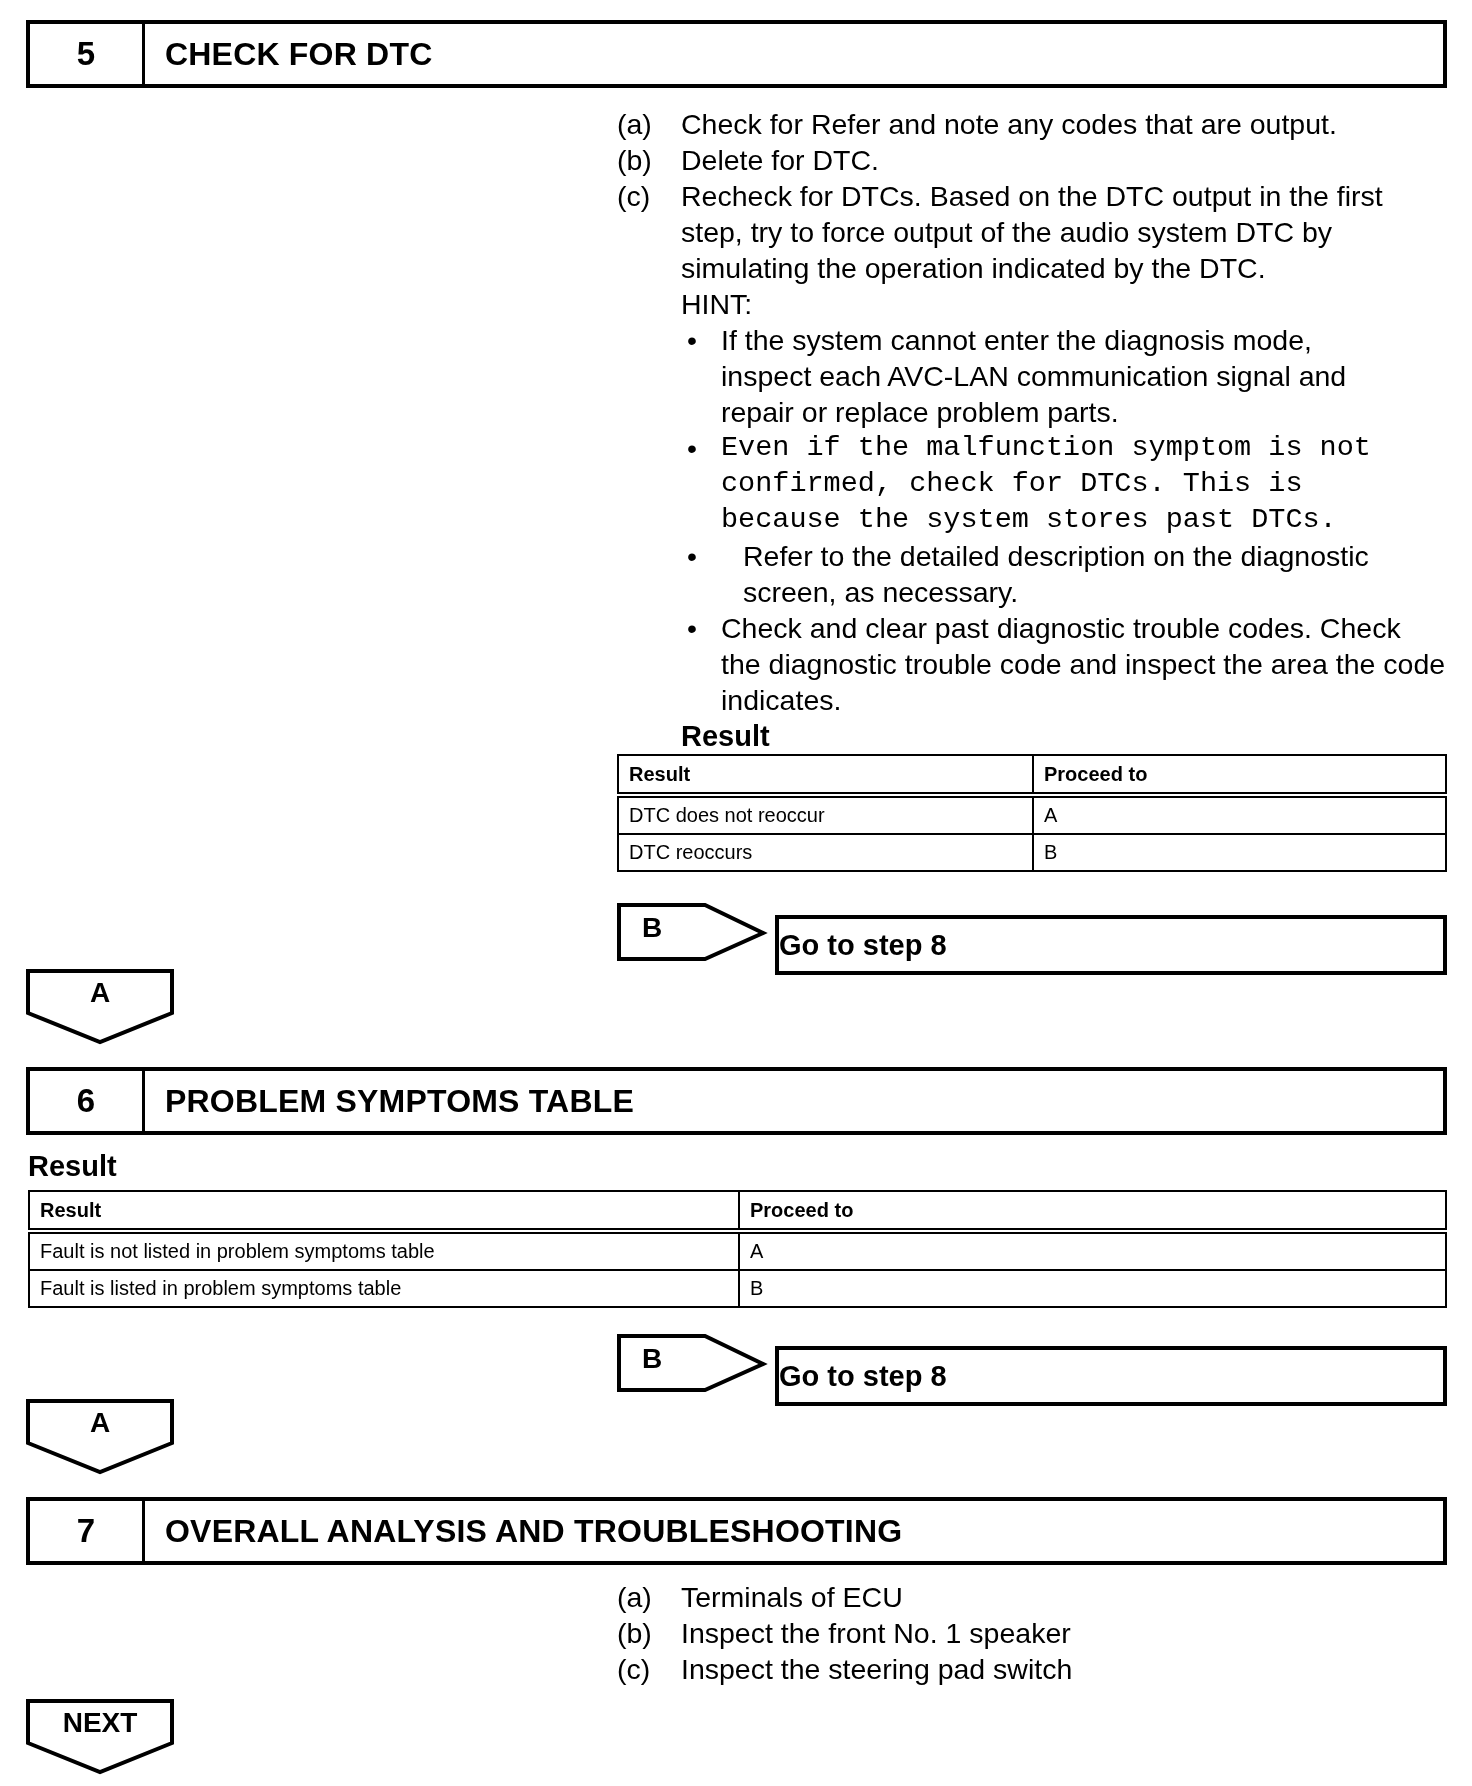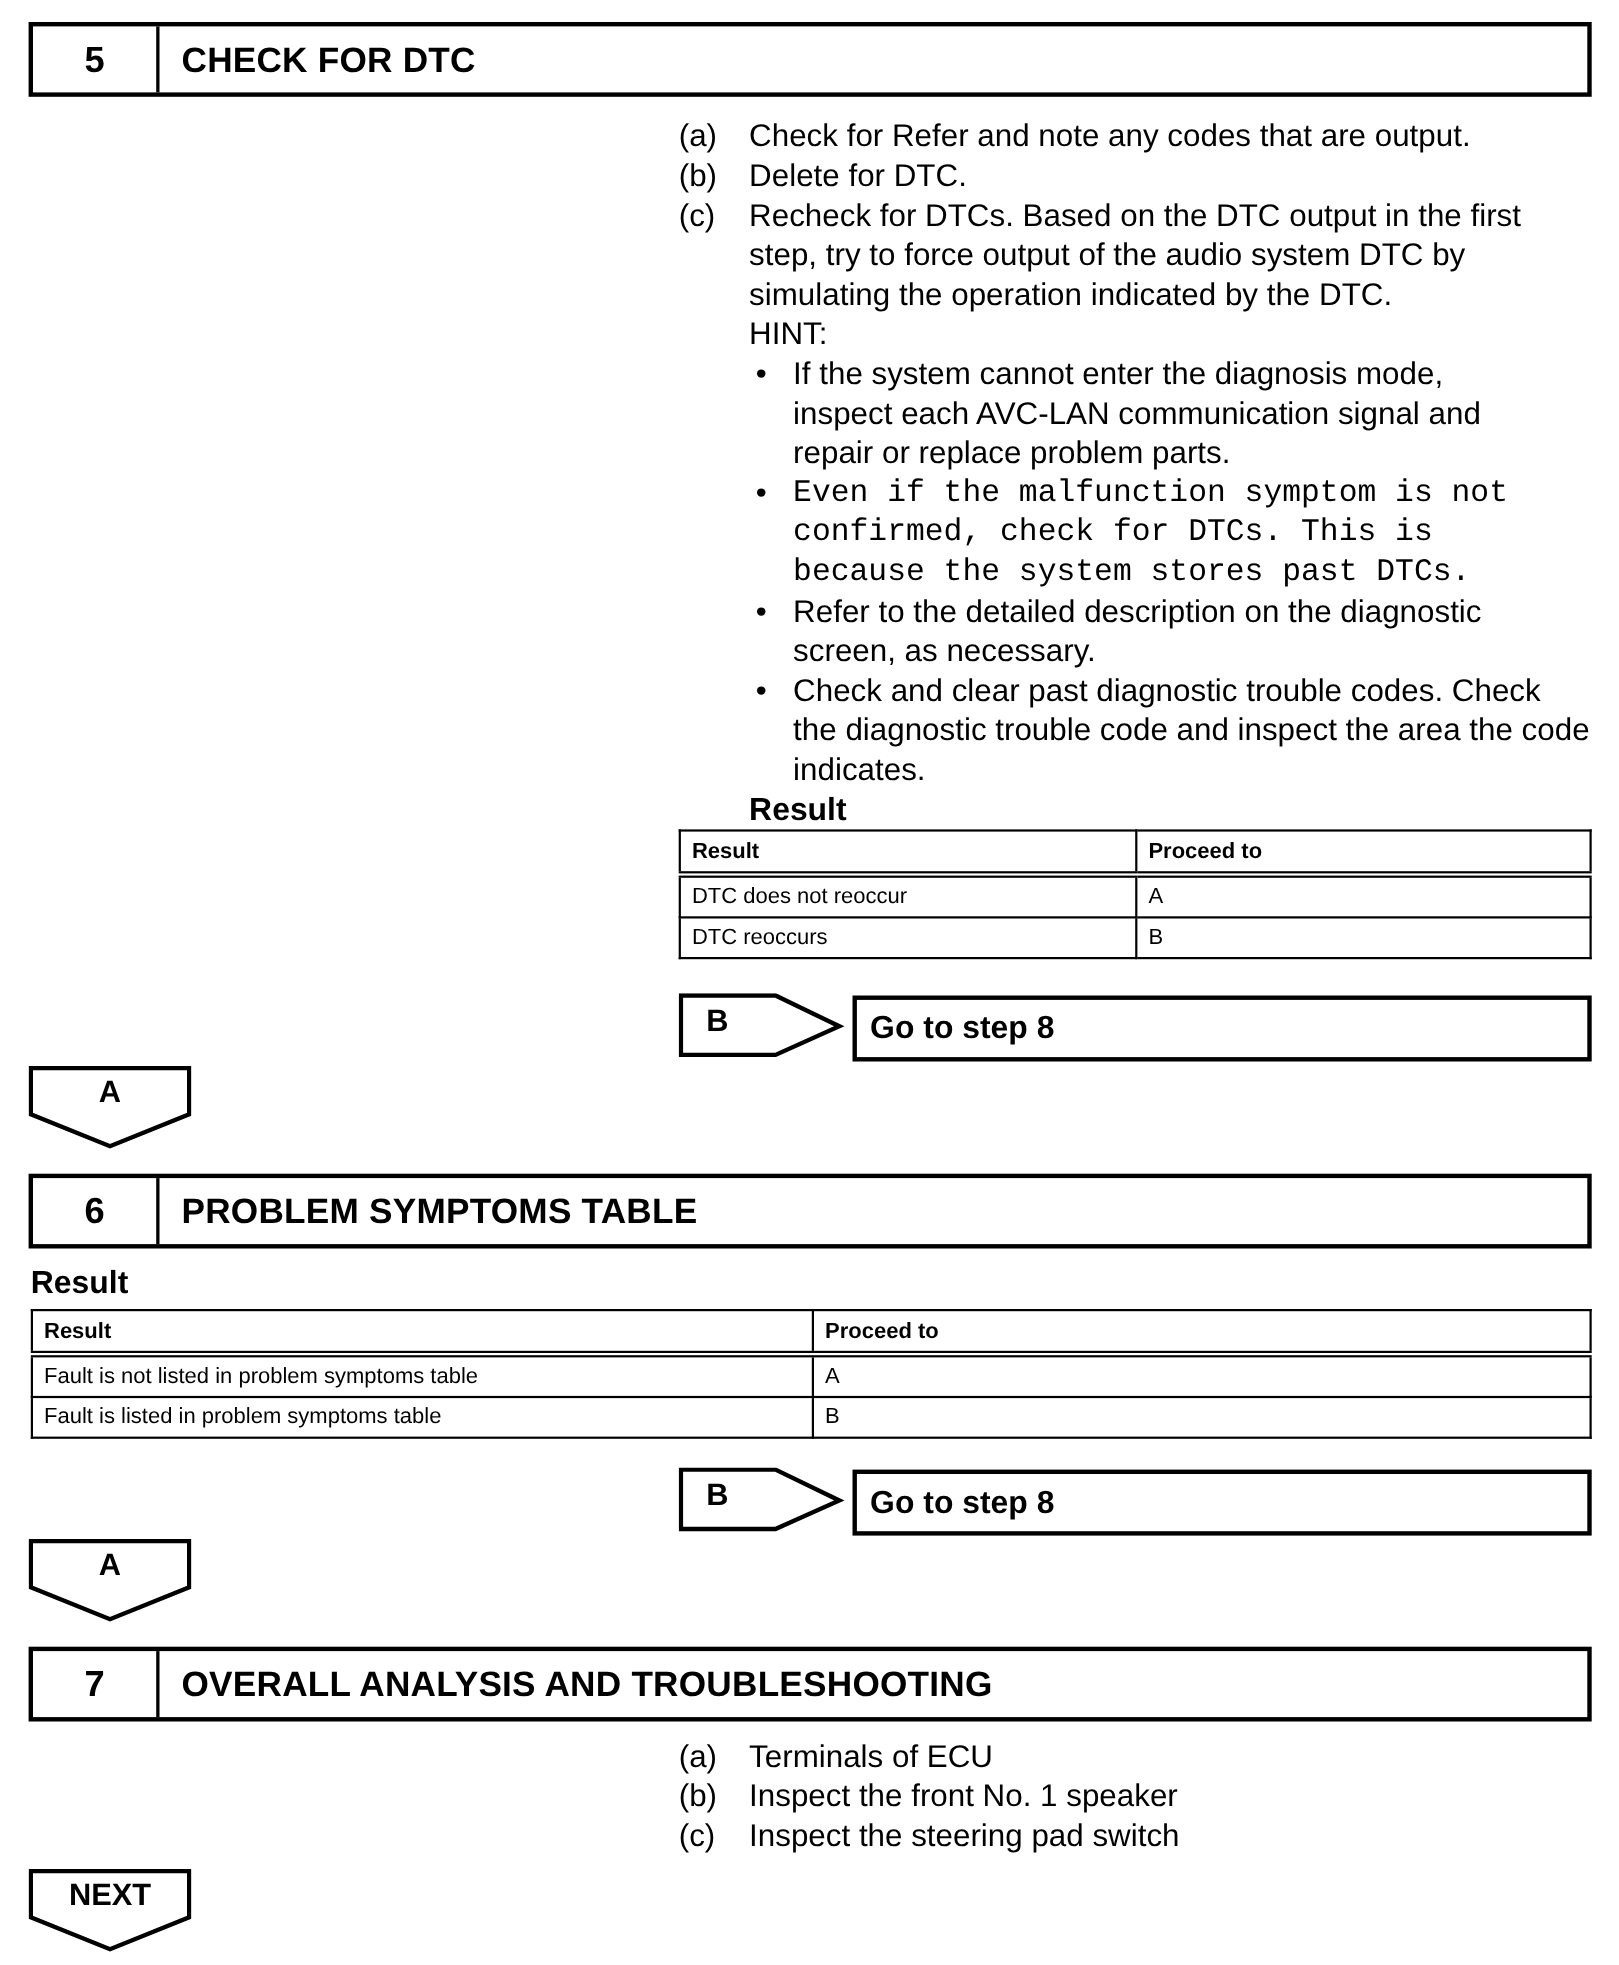--- a/index.html
+++ b/index.html
@@ -34,21 +34,21 @@
   table.res td, table.res th { border: 2px solid #000; padding: 0 10px; height: 35px;
               text-align: left; vertical-align: middle; }
   table.res th { font-weight: bold; border-bottom: 6px double #000; height: 36px; }
 
   
   .branch { position: absolute; width: 152px; height: 58px; }
   .branch svg { position: absolute; left: 0; top: 0; }
   .branch .blabel { position: absolute; left: 25px; top: 9px; font-weight: bold; font-size: 28px; }
   .gobox { position: absolute; left: 775px; width: 672px; height: 60px;
            border: 4px solid #000; box-sizing: border-box; display: flex; align-items: center;
-           padding-left: 12px; font-weight: bold; font-size: 29px; }
+           padding-left: 0; font-weight: bold; font-size: 29px; margin-top: 10px; }
 
   
   .chevron { position: absolute; left: 26px; width: 148px; height: 74px; }
   .chevron svg { position: absolute; left: 0; top: 0; }
   .chevron .clabel { position: absolute; left: 0; width: 148px; top: 8px; text-align: center;
                      font-weight: bold; font-size: 28px; }
 </style>
 </head>
 <body>
 
@@ -74,21 +74,21 @@
   <div class="bullet">
     <span class="dot">•</span>
     <span class="txt" style="padding-right:40px;">If the system cannot enter the diagnosis mode, inspect each AVC-LAN communication signal and repair or replace problem parts.</span>
   </div>
   <div class="bullet">
     <span class="dot">•</span>
     <span class="txt" style="padding-right:20px;font-family:Liberation Mono, monospace;">Even if the malfunction symptom is not confirmed, check for DTCs. This is because the system stores past DTCs.</span>
   </div>
   <div class="bullet">
     <span class="dot">•</span>
-    <span class="txt" style="padding-right:40px;">Refer to the detailed description on the diagnostic screen, as necessary.</span>
+    <span class="txt" style="padding-right:40px;margin-left:22px;">Refer to the detailed description on the diagnostic screen, as necessary.</span>
   </div>
   <div class="bullet">
     <span class="dot">•</span>
     <span class="txt">Check and clear past diagnostic trouble codes. Check the diagnostic trouble code and inspect the area the code indicates.</span>
   </div>
   <div class="result-label">Result</div>
 </div>
 
 <table class="res" style="left:617px; top:754px; width:830px;">
   <tbody>

